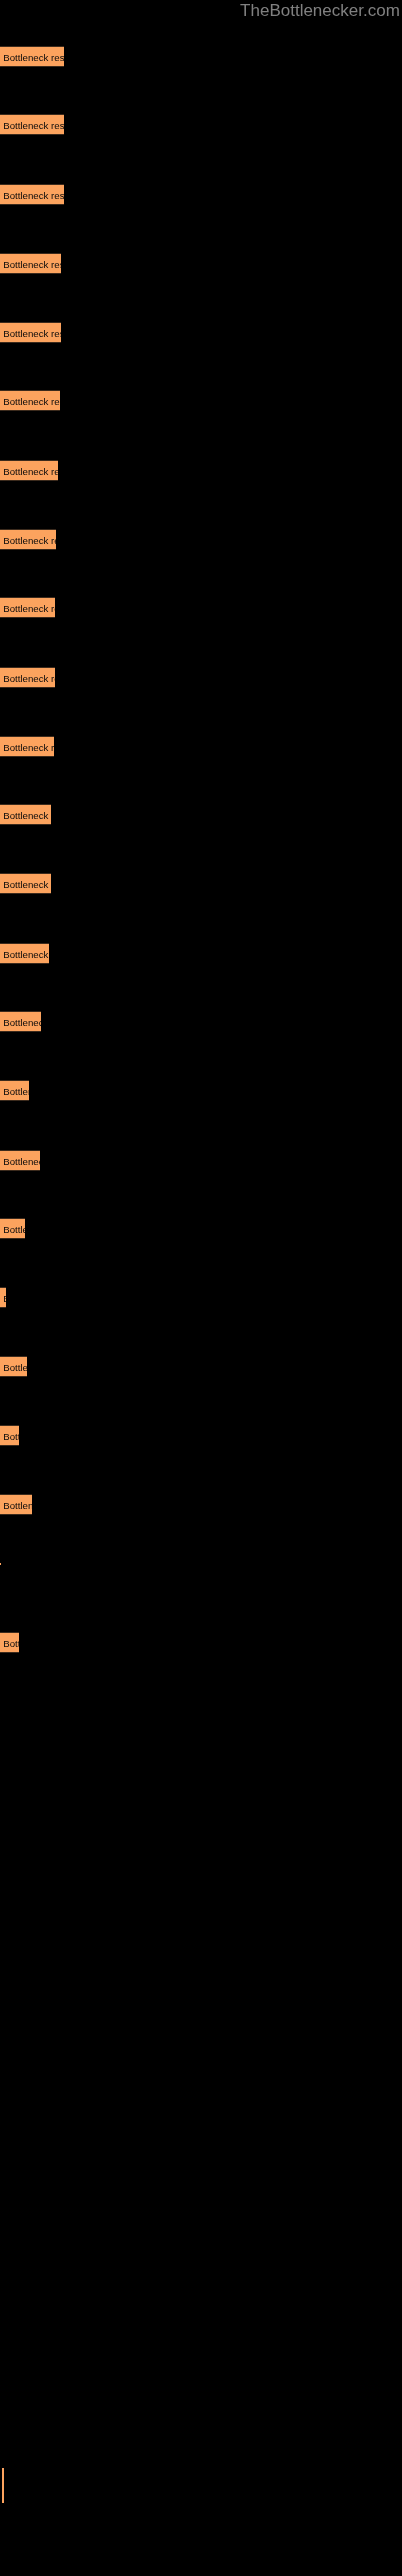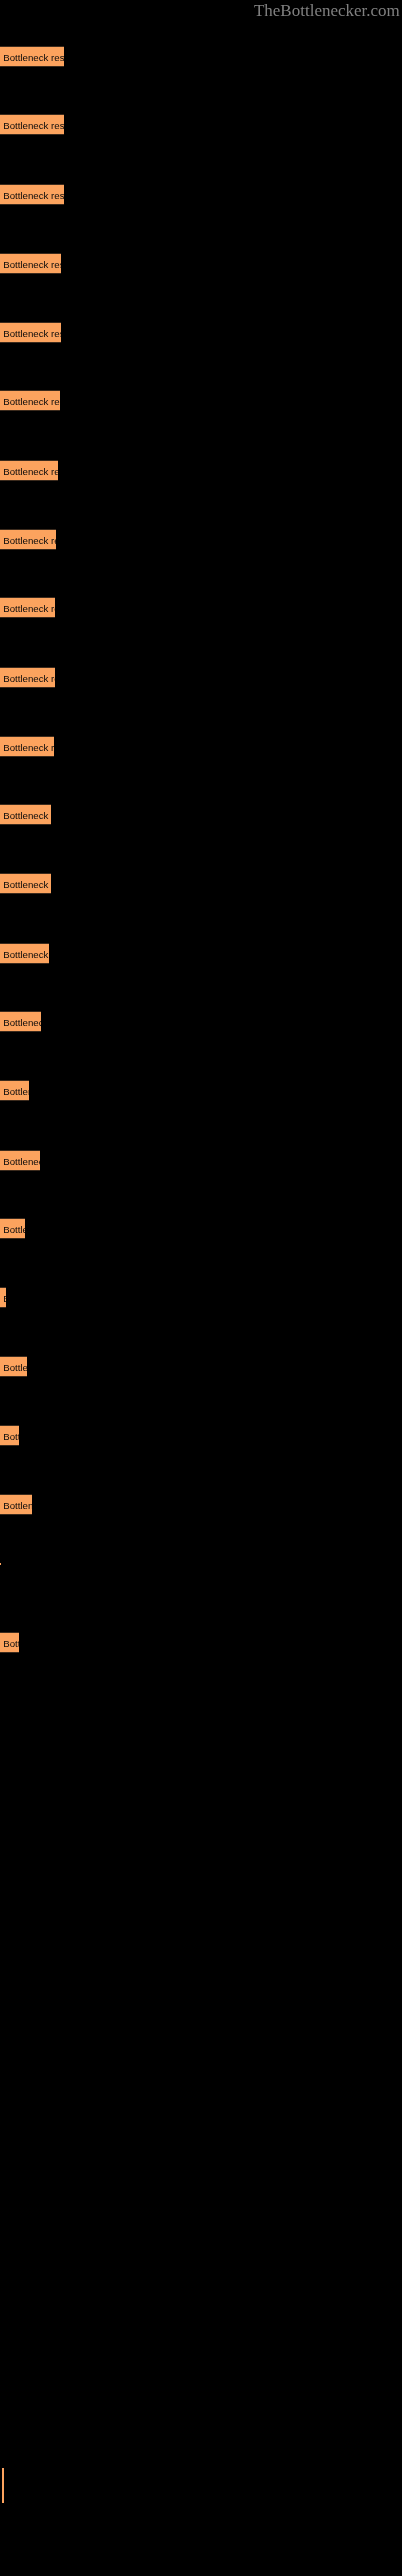--- a/index.html
+++ b/index.html
@@ -18,21 +18,21 @@
 
   .site-title {
     position: absolute;
     top: 0px;
     left: 0px;
     width: 403px;
     text-align: right;
     padding-right: 3.2px;
     box-sizing: border-box;
     color: #808080;
-    font-family: Liberation Serif, serif;
+    font-family: Liberation Sans, sans-serif;
     font-size: 17px;
     line-height: 21px;
     letter-spacing: 0px;
     white-space: nowrap;
     user-select: none;
   }
 
   .chart-area {
     position: absolute;
     top: 0;

